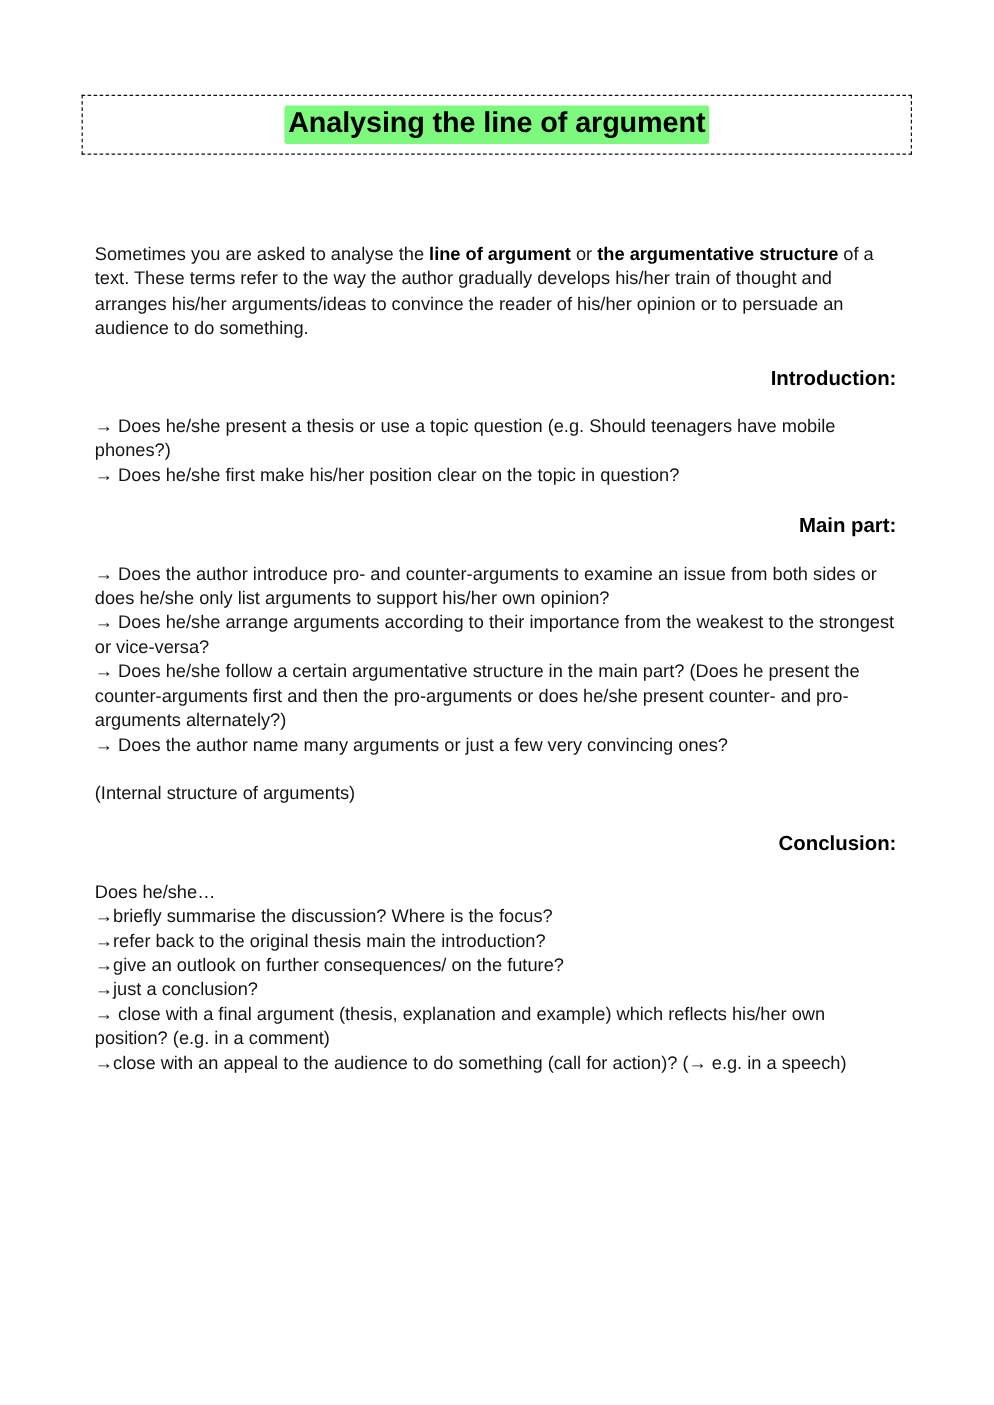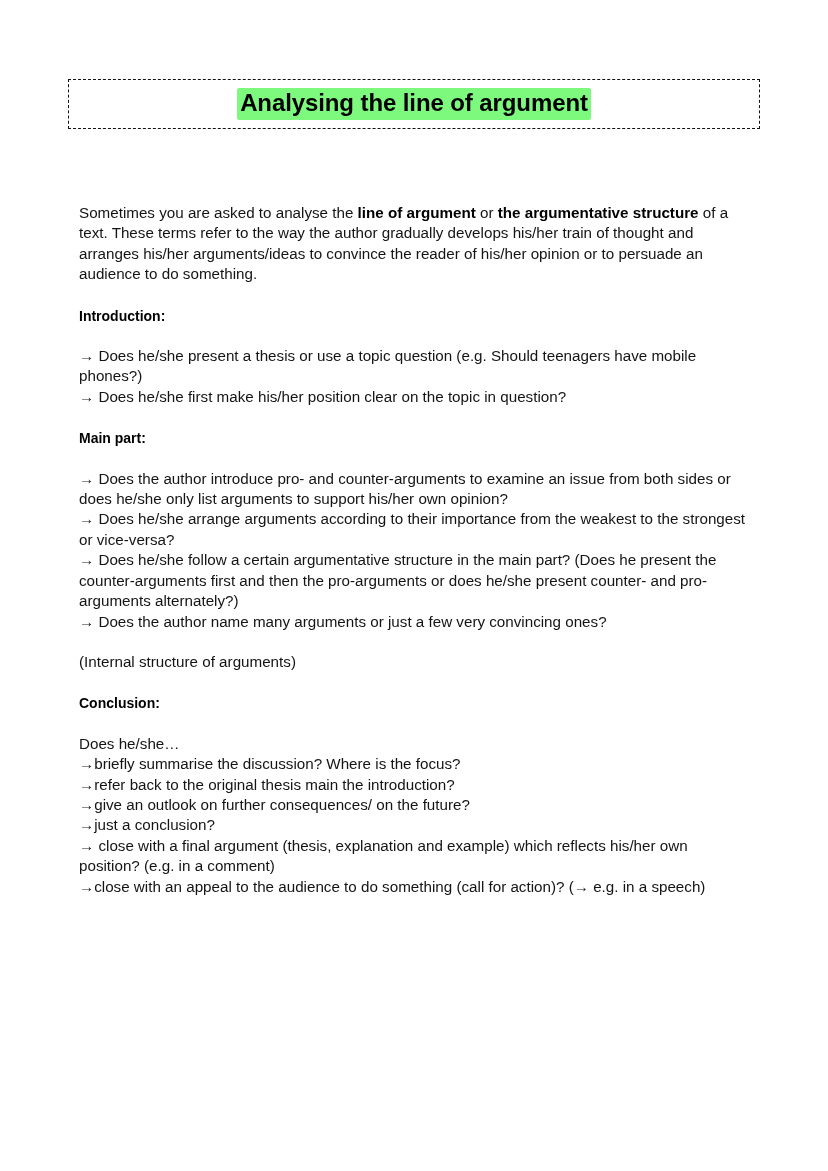--- a/index.html
+++ b/index.html
@@ -68,22 +68,23 @@
   }
 
   p.para b,
   .heading {
     font-weight: bold;
     color: #000000;
   }
 
   .heading {
     margin: 0;
-    font-size: 14px;
+    font-size: 17px;
     line-height: 20.4px;
+    text-align: right;
   }
   .gap-head   { height: 21px; }
   .gap-small  { height: 20px; }
 </style>
 </head>
 <body style="background: rgb(255, 255, 255);">
 
 <div class="page">
 
   <div class="title-box">

